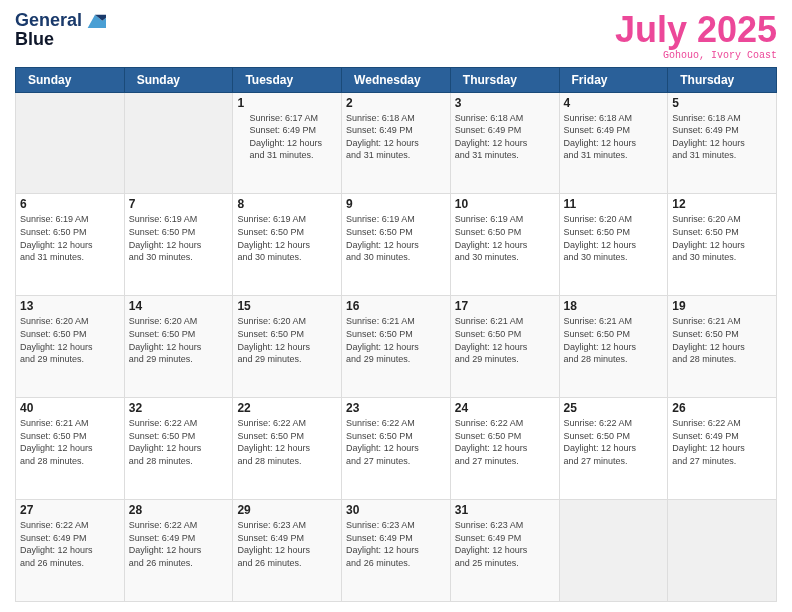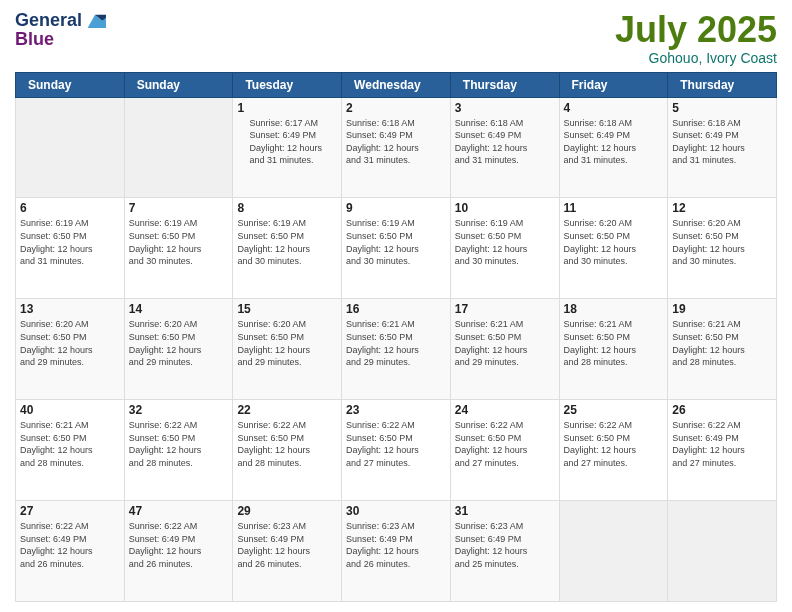--- a/index.html
+++ b/index.html
@@ -37,26 +37,27 @@
       width: 22px;
       height: 22px;
       margin-left: 2px;
     }
     .title-block {
       text-align: right;
     }
     .month-title {
       font-size: 36px;
       font-weight: bold;
-      color: #4d7c0f;
+      color: #ec4899;
       line-height: 1.1;
     }
     .location {
-      font-size: 14px;
-      color: #0f766e;
+      font-size: 10px;
+      color: #ec4899;
+      font-family: Liberation Mono, monospace;
     }
     .calendar {
       flex: 1;
       border: 1px solid #ccc;
       border-collapse: collapse;
       width: 100%;
       table-layout: fixed;
     }
     .calendar thead tr th {
       background-color: #2a6099;
@@ -103,21 +104,21 @@
     <div class="logo">
       <div>
         <div style="display:flex;align-items:center;">
           <span class="logo-text">General</span>
           <svg class="logo-icon" viewBox="0 0 30 25" xmlns="http://www.w3.org/2000/svg">
             <polygon points="5,22 15,4 25,12 30,8 30,22" fill="#4a9fd4"></polygon>
             <polygon points="15,4 25,12 30,8 30,4 20,4" fill="#1a3a6b"></polygon>
           </svg>
         </div>
         <div style="display:flex;align-items:center;margin-top:-2px;">
-          <span class="logo-text" style="color:#701a75;font-size:18px;font-weight:bold;">Blue</span>
+          <span class="logo-text" style="color:#0f172a;font-size:18px;font-weight:bold;">Blue</span>
         </div>
       </div>
     </div>
     <div class="title-block">
       <div class="month-title">July 2025</div>
       <div class="location">Gohouo, Ivory Coast</div>
     </div>
   </div>
 
   <table class="calendar">
@@ -327,21 +328,21 @@
         </tr>
         <tr>
           <td>
             <span class="day-number">27</span>
             <div class="day-info" style="white-space: pre-line;">Sunrise: 6:22 AM
 Sunset: 6:49 PM
 Daylight: 12 hours
 and 26 minutes.</div>
           </td>
           <td>
-            <span class="day-number">47</span>
+            <span class="day-number">28</span>
             <div class="day-info" style="white-space: pre-line;">Sunrise: 6:22 AM
 Sunset: 6:49 PM
 Daylight: 12 hours
 and 26 minutes.</div>
           </td>
           <td>
             <span class="day-number">29</span>
             <div class="day-info" style="white-space: pre-line;">Sunrise: 6:23 AM
 Sunset: 6:49 PM
 Daylight: 12 hours

